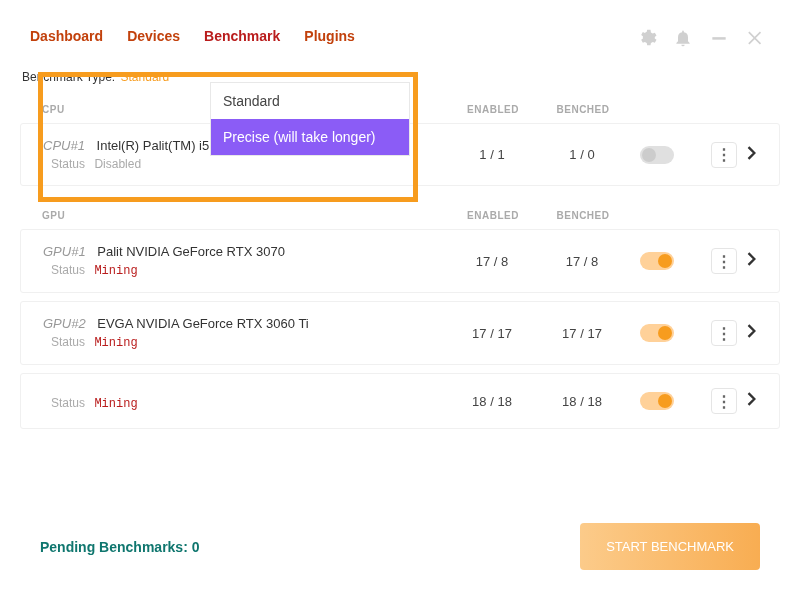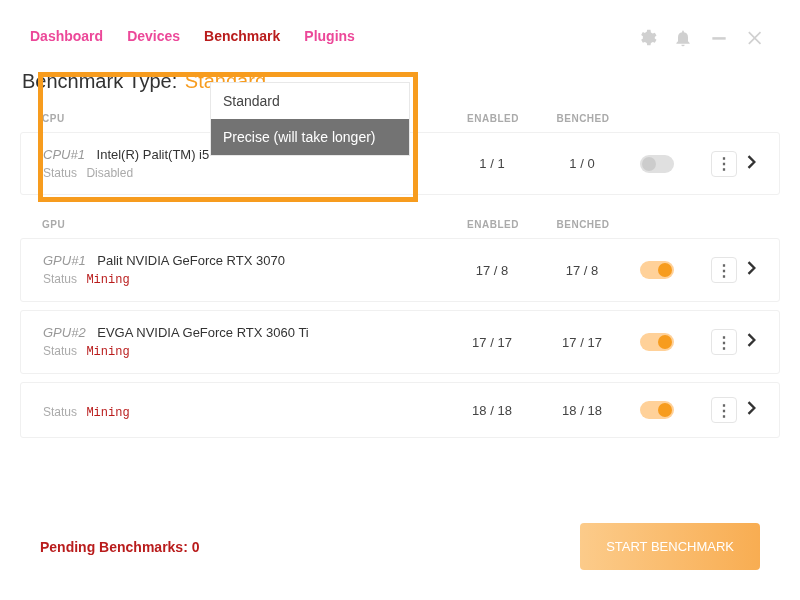--- a/index.html
+++ b/index.html
@@ -1,57 +1,57 @@
 <!DOCTYPE html>
 <html><head>
   <meta charset="utf-8">
   <style>
     * { box-sizing: border-box; margin: 0; padding: 0; }
     body { font-family: Arial, sans-serif; background: #fff; width: 800px; height: 600px; overflow: hidden; }
     .header { display: flex; align-items: center; padding: 28px 30px 16px; position: relative; }
     .nav-tabs { display: flex; gap: 24px; }
-    .nav-tab { color: #ec4899; font-weight: 600; font-size: 14px; cursor: pointer; }
+    .nav-tab { color: #c2410c; font-weight: 600; font-size: 14px; cursor: pointer; }
     .nav-tab.active { color: #b91c1c; }
     .header-icons { position: absolute; right: 35px; top: 28px; display: flex; gap: 16px; align-items: center; }
     .header-icons svg { width: 20px; height: 20px; fill: #d0d0d0; }
     .highlight-box { position: absolute; left: 38px; top: 72px; width: 380px; height: 130px; border: 5px solid #f79c1e; z-index: 5; pointer-events: none; }
-    .benchmark-type-row { padding: 10px 22px; font-size: 20px; position: relative; }
+    .benchmark-type-row { padding: 10px 22px; font-size: 12px; position: relative; }
     .bt-label { color: #333; }
     .bt-value { color: #f79c1e; font-weight: 500; margin-left: 2px; }
     .dropdown { position: absolute; left: 210px; top: 82px; width: 200px; background: #fff; border: 1px solid #e8e8e8; z-index: 10; }
     .dropdown-item { padding: 10px 12px; font-size: 14px; color: #444; cursor: pointer; }
-    .dropdown-item.hover { background: #737373; color: #fff; }
+    .dropdown-item.hover { background: #8b5cf6; color: #fff; }
     .section-header { display: flex; padding: 10px 22px 8px; font-size: 10px; color: #aaa; font-weight: 600; letter-spacing: 0.5px; }
     .col-name { flex: 1; }
     .col-enabled { width: 90px; text-align: center; }
     .col-benched { width: 90px; text-align: center; }
     .col-toggle { width: 60px; }
     .col-actions { width: 70px; }
     .device-row { display: flex; align-items: center; padding: 14px 22px; border: 1px solid #f0f0f0; border-radius: 3px; margin: 0 20px 8px; }
     .device-info { flex: 1; }
     .device-name-line { font-size: 13px; color: #555; }
     .device-id { color: #999; margin-right: 8px; font-style: italic; }
     .device-name { color: #333; }
     .device-status-line { font-size: 12px; margin-top: 4px; }
-    .status-label { color: #aaa; margin-right: 6px; }
+    .status-label { color: #aaa; margin-right: 6px; margin-left: 8px; }
     .status-disabled { color: #aaa; }
     .status-mining { color: #b91c1c; font-family: Liberation Mono, monospace; }
     .device-val { width: 90px; text-align: center; font-size: 13px; color: #444; }
     .device-toggle { width: 60px; display: flex; justify-content: center; }
     .toggle { width: 34px; height: 18px; border-radius: 9px; position: relative; }
     .toggle.off { background: #e0e0e0; }
     .toggle.on { background: #ffd199; }
     .toggle .knob { position: absolute; width: 14px; height: 14px; border-radius: 50%; top: 2px; }
     .toggle.off .knob { left: 2px; background: #ccc; }
     .toggle.on .knob { right: 2px; background: #f79c1e; }
     .device-actions { width: 70px; display: flex; gap: 10px; align-items: center; justify-content: flex-end; }
     .more-btn { width: 26px; height: 26px; border: 1px solid #e5e5e5; border-radius: 4px; display: flex; align-items: center; justify-content: center; color: #666; font-weight: bold; cursor: pointer; }
     .chevron { cursor: pointer; color: #555; }
     .footer { position: absolute; bottom: 30px; left: 0; right: 0; display: flex; justify-content: space-between; align-items: center; padding: 0 40px; }
-    .pending { color: #b91c1c; font-weight: 700; font-size: 14px; }
+    .pending { color: #0f766e; font-weight: 700; font-size: 14px; }
     .start-btn { background: linear-gradient(to right, #fccb8a, #f8ad52); color: #fff; font-weight: 400; font-size: 13px; padding: 16px 26px; border-radius: 4px; border: none; cursor: pointer; }
     .section-gap { height: 6px; }
   </style>
 </head>
 <body>
 
 <div class="highlight-box"></div>
 
 <div class="header">
   <div class="nav-tabs">

